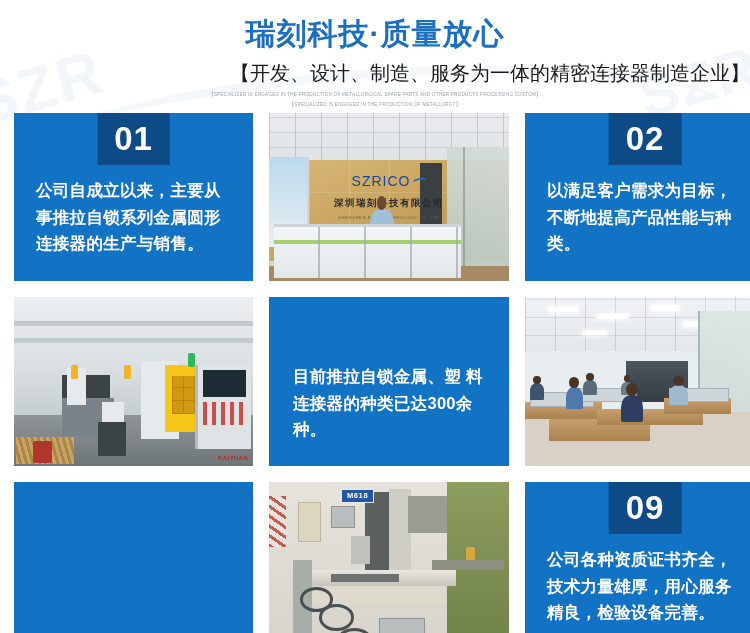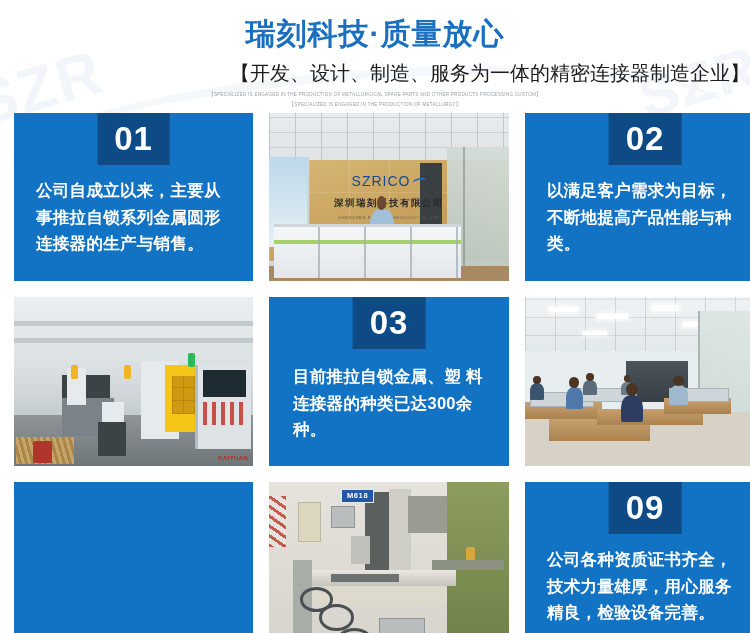--- a/index.html
+++ b/index.html
@@ -231,21 +231,20 @@
     <div class="m-d" style="left:35%;top:74%;width:12%;height:20%"></div>
     <div class="cnc-lamp" style="left:24%;top:40%;background:#f0b429"></div>
     <div class="cnc-lamp" style="left:46%;top:40%;background:#f0b429"></div>
     <div class="cnc-lamp" style="left:73%;top:33%;background:#2eb85c"></div>
     <div class="cnc-wood"></div>
     <div class="cnc-red"></div>
     <div class="cnc-logo">KAIYUAN</div>
   </div>
 
   <div class="cell txt cell-03">
-    <div class="badge">03</div>
     <div class="body-txt">目前推拉自锁金属、塑 料
 连接器的种类已达300余
 种。</div>
   </div>
 
   <div class="cell photo">
     <div class="off-ceil"></div>
     <div class="off-light" style="left:10%;top:6%;width:12%;height:3%"></div>
     <div class="off-light" style="left:30%;top:10%;width:13%;height:3%"></div>
     <div class="off-light" style="left:53%;top:5%;width:11%;height:3%"></div>

